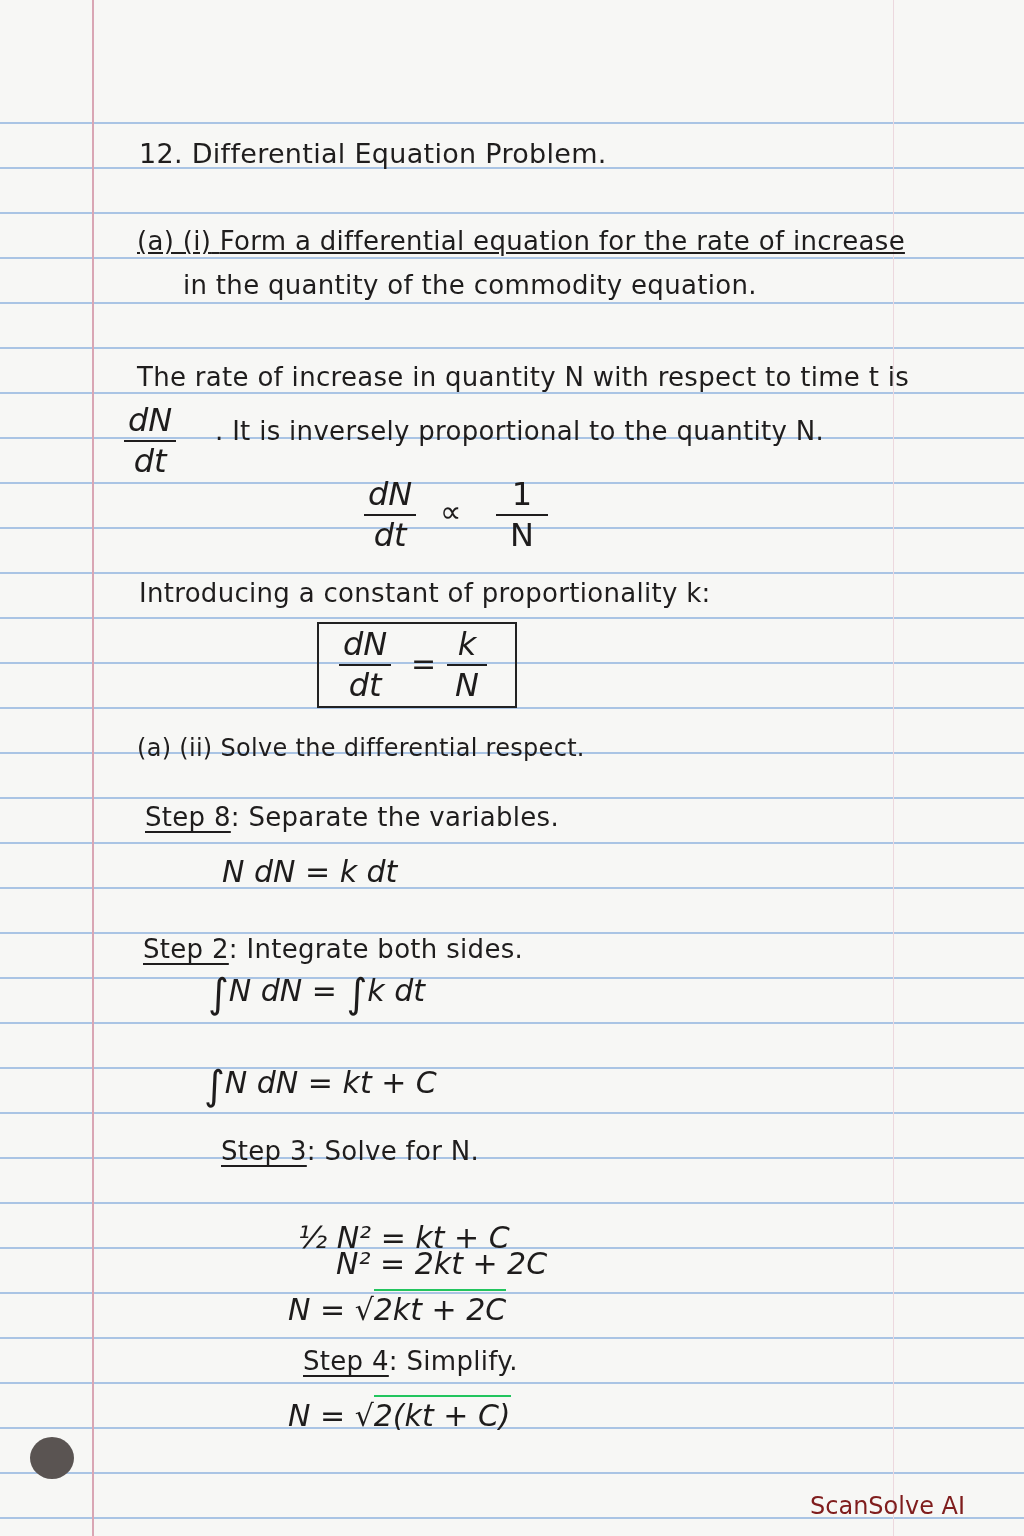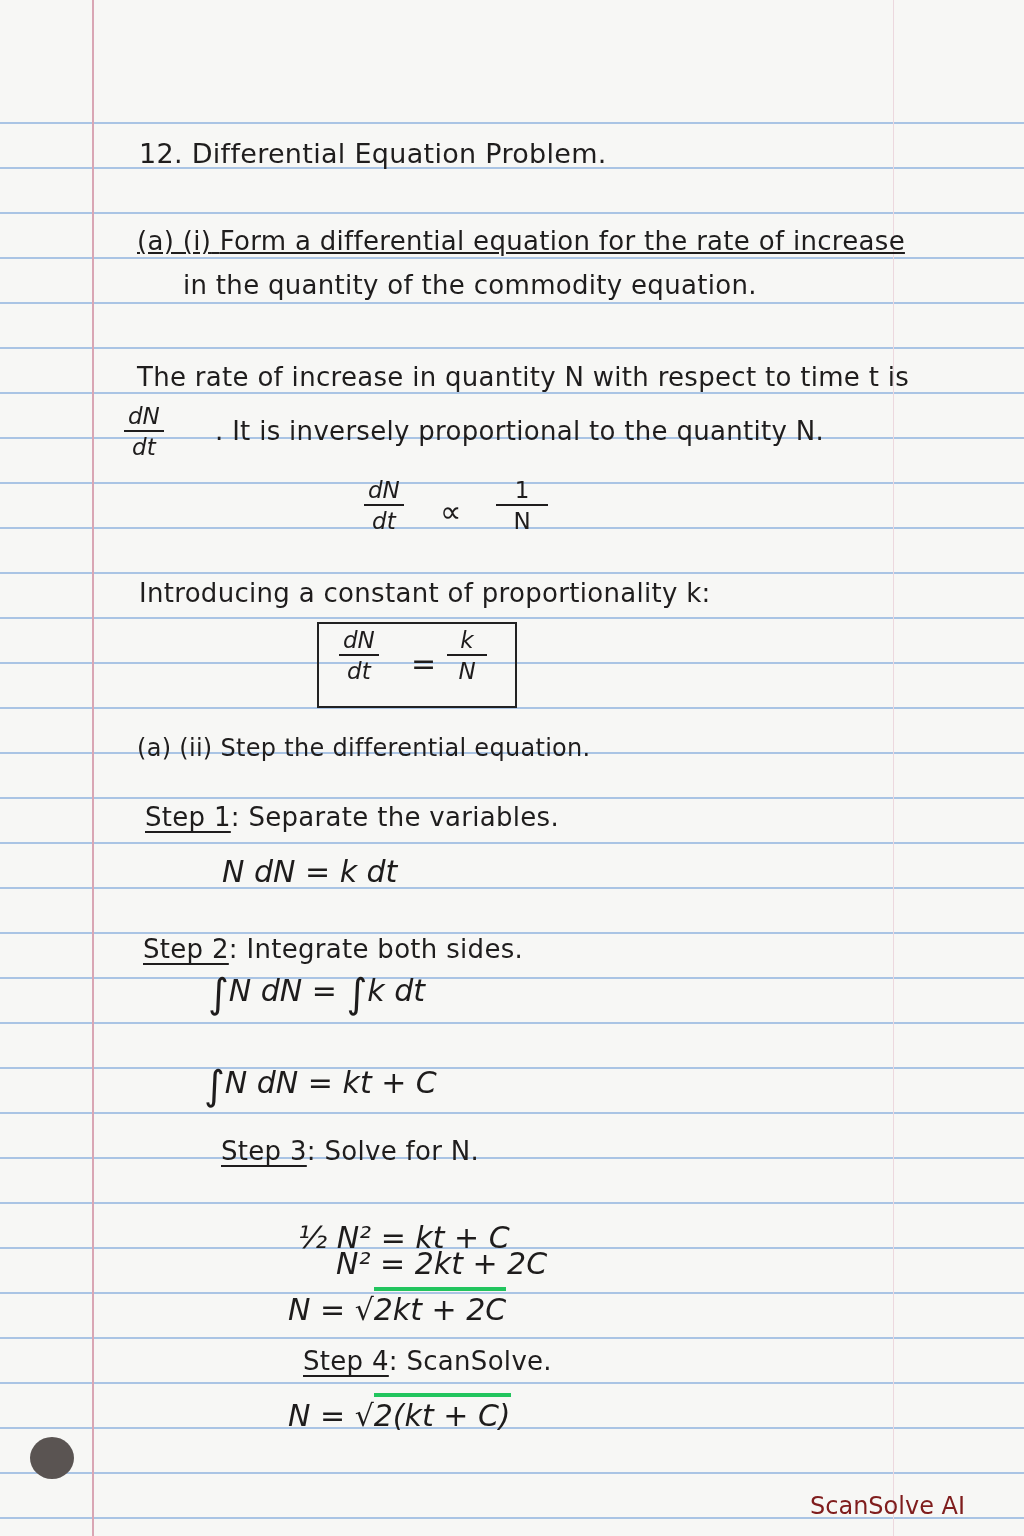--- a/index.html
+++ b/index.html
@@ -37,32 +37,32 @@
     }
     .t {
       position: absolute; white-space: nowrap;
       font-family: "DejaVu Sans", sans-serif;
       font-size: 26px; letter-spacing: 0.3px; color: #1f1d1d; margin-left: 33px;
     }
     .it { font-style: italic; }
     .u { text-decoration: underline; text-underline-offset: 5px; }
     .frac {
       position: absolute; display: inline-flex; flex-direction: column;
-      align-items: center; font-size: 23px; line-height: 1.05;
+      align-items: center; font-size: 32px; line-height: 1.05;
     }
     .frac .num { padding: 0 4px; }
     .frac .bar { width: 100%; height: 2px; background: #1f1d1d; margin: 2px 0 3px; }
     .frac .den { padding: 0 4px; }
     .boxed {
       position: absolute; left: 317px; top: 622px; width: 196px; height: 82px;
       border: 2px solid #222;
     }
     .sym { position: absolute; font-size: 30px; }
     .eq { position: absolute; white-space: nowrap; font-size: 30px; }
-    .sqrt-over { border-top: 4px solid #22c55e; padding-top: 1px; }
+    .sqrt-over { border-top: 2px solid #22c55e; padding-top: 1px; }
     .integral { font-size: 40px; vertical-align: -6px; }
     .brand { position: absolute; left: 810px; top: 1492px; font-size: 24px; color: #7f1d1d; }
   </style>
 </head>
 <body>
 
 <div class="paper"></div>
 <div class="margin-red"></div>
 <div class="margin-right"></div>
 <div class="hole"></div>
@@ -106,25 +106,25 @@
   <div class="sym" style="left:92px; top:22px;">=</div>
   <div class="frac it" style="left:128px; top:4px; width:40px;">
     <span class="num">k</span>
     <span class="bar"></span>
     <span class="den">N</span>
   </div>
 </div>
 
 <div class="t" style="left:104px; top:734px; font-size:24px;">
   <span>(a) (ii)</span>
-  <span>Step the differential equation.</span>
+  <span>Solve the differential respect.</span>
 </div>
 
 <div class="t" style="left:112px; top:802px;">
-  <span class="u">Step 1</span><span>: Separate the variables.</span>
+  <span class="u">Step 8</span><span>: Separate the variables.</span>
 </div>
 <div class="eq it" style="left:222px; top:854px;">N dN = k dt</div>
 
 <div class="t" style="left:110px; top:934px;">
   <span class="u">Step 2</span><span>: Integrate both sides.</span>
 </div>
 <div class="eq it" style="left:208px; top:970px;">
   <span class="integral">∫</span><span>N dN = </span><span class="integral">∫</span><span>k dt</span>
 </div>
 <div class="eq it" style="left:204px; top:1062px;">
@@ -136,19 +136,19 @@
 </div>
 <div class="eq it" style="left:258px; top:1220px;margin-left:40px;">
   <span>½</span> <span>N² = kt + C</span>
 </div>
 <div class="eq it" style="left:288px; top:1246px;margin-left:48px;">N² = 2kt + 2C</div>
 <div class="eq it" style="left:288px; top:1292px;">
   <span>N = √</span><span class="sqrt-over">2kt + 2C</span>
 </div>
 
 <div class="t" style="left:270px; top:1346px;">
-  <span class="u">Step 4</span><span>: ScanSolve.</span>
+  <span class="u">Step 4</span><span>: Simplify.</span>
 </div>
 <div class="eq it" style="left:288px; top:1398px;">
   <span>N = √</span><span class="sqrt-over">2(kt + C)</span>
 </div>
 
 <div class="brand">ScanSolve AI</div>
 
 </body></html>

